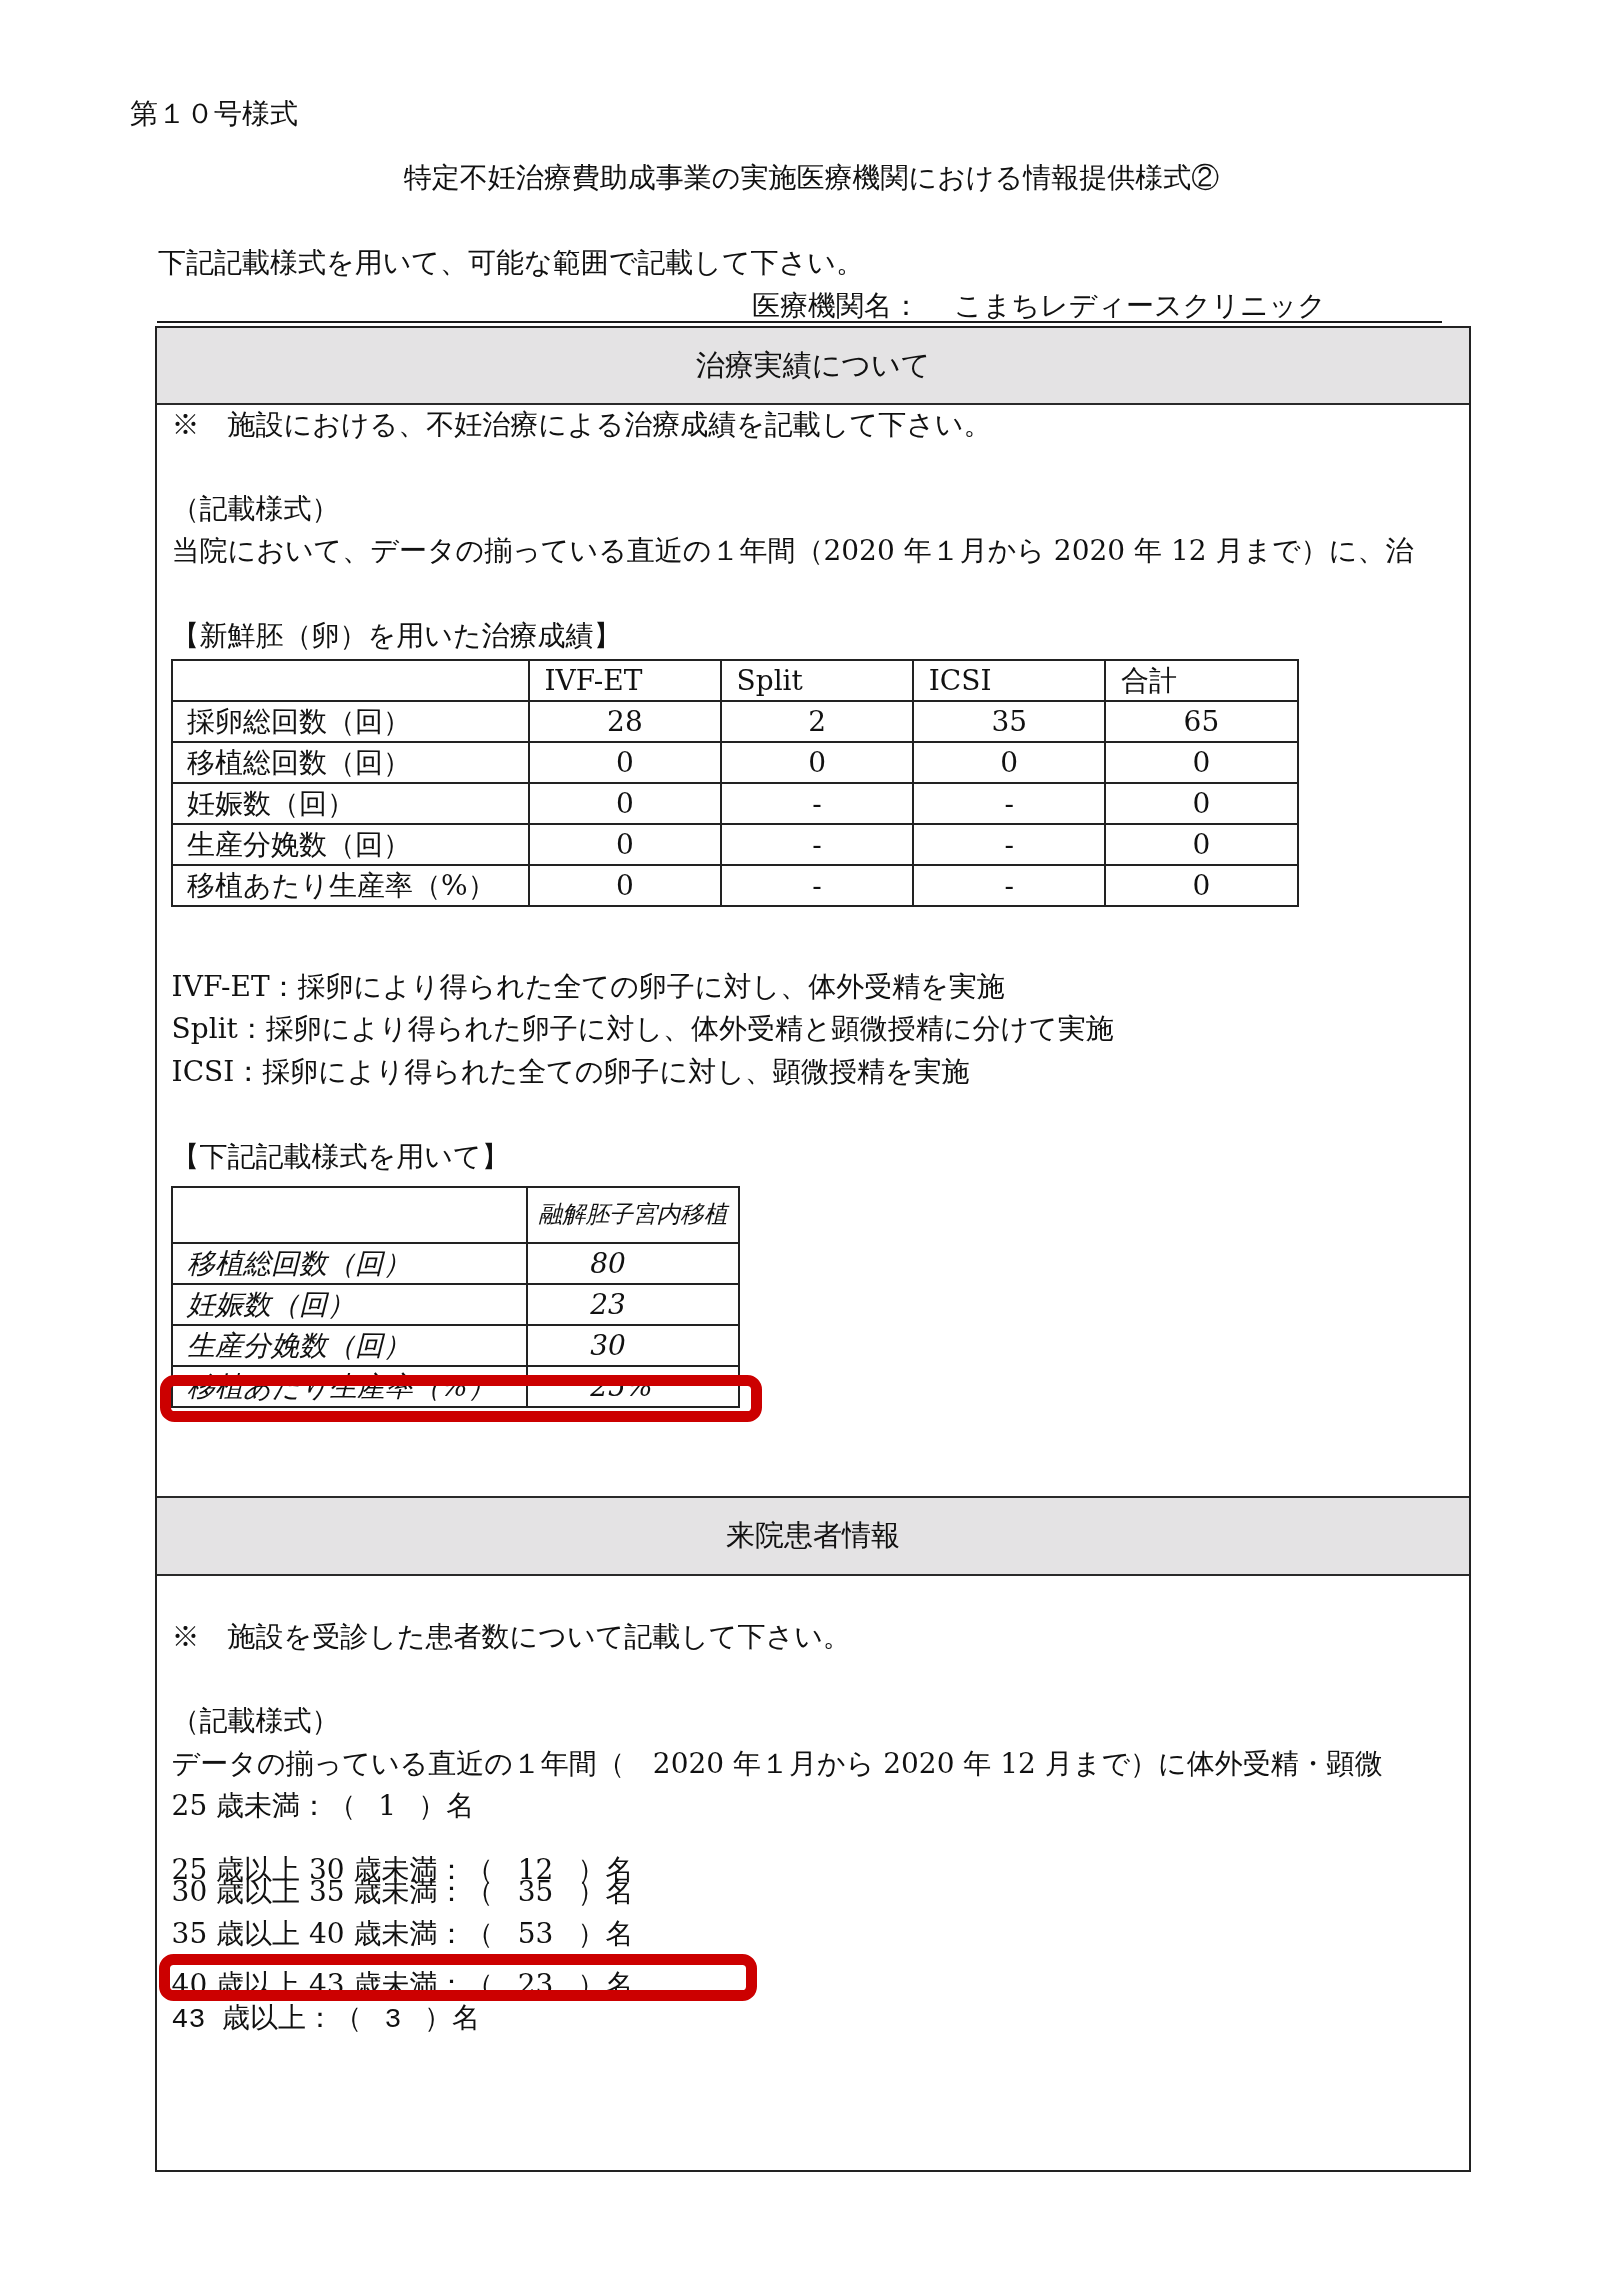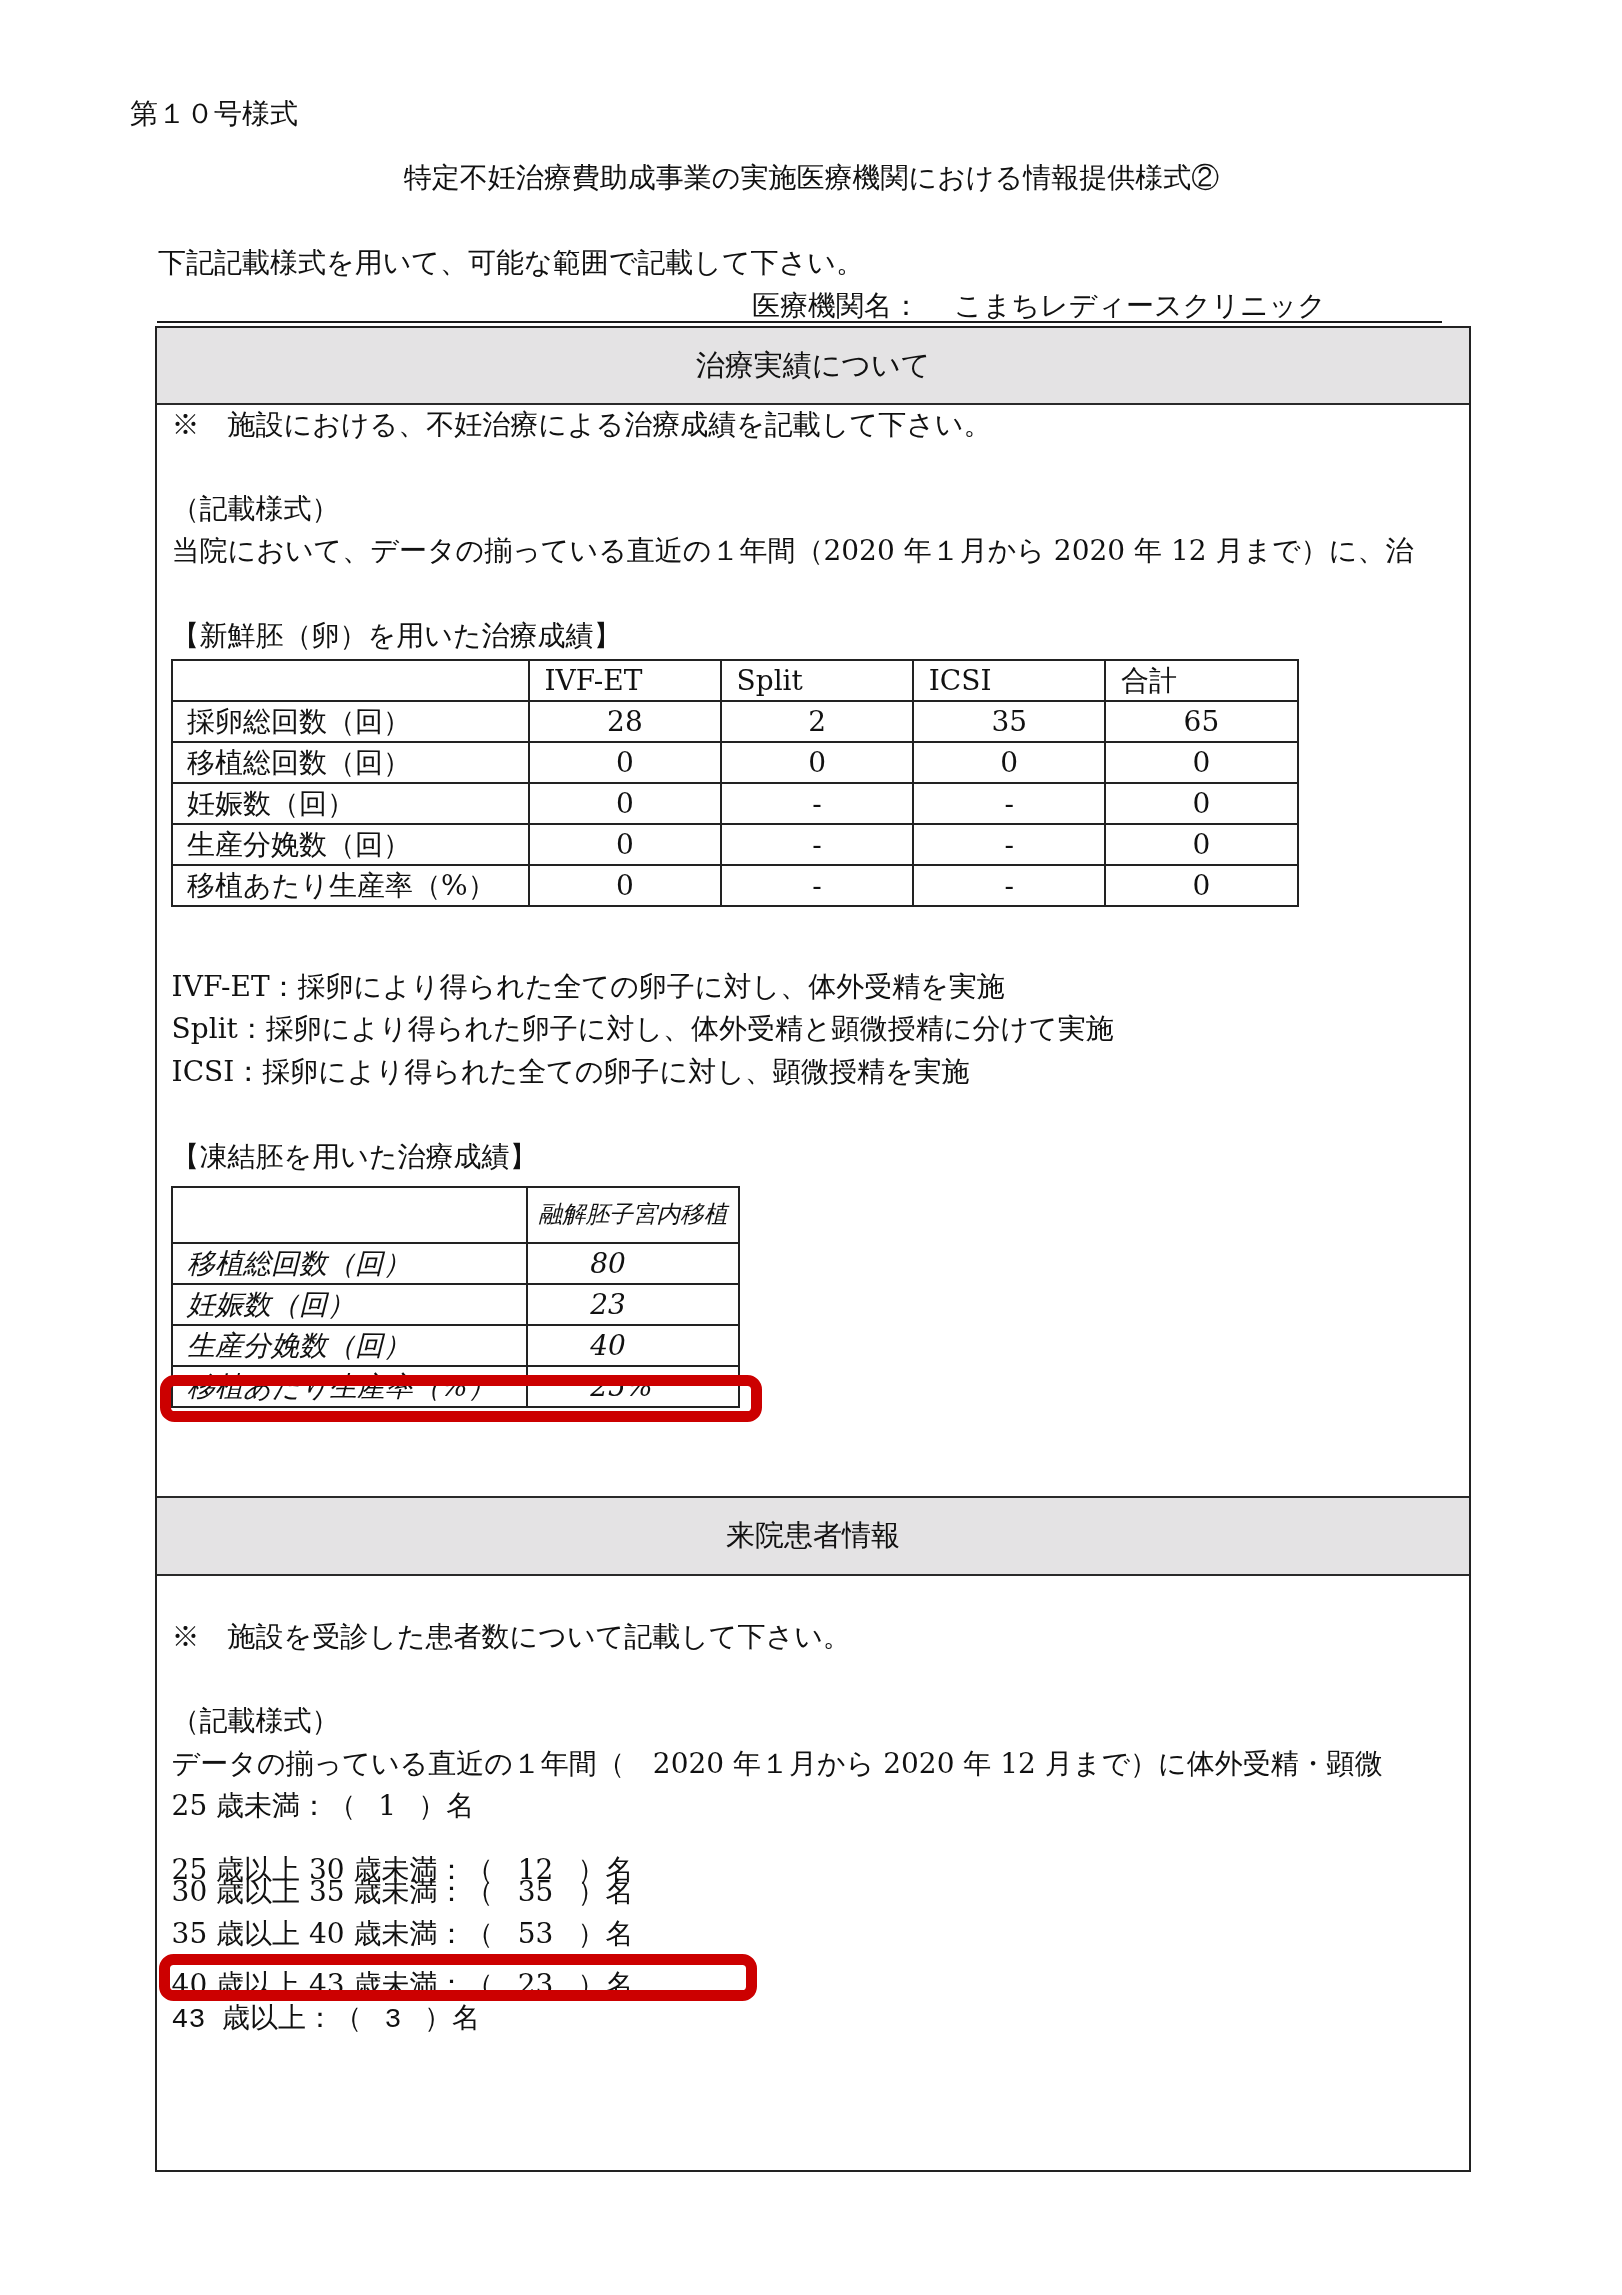--- a/index.html
+++ b/index.html
@@ -106,21 +106,21 @@
         <td class="num">-</td>
         <td class="num">0</td>
       </tr>
     </tbody>
       </table>
 
     <div class="line" style="top:568px;">IVF-ET：採卵により得られた全ての卵子に対し、体外受精を実施</div>
     <div class="line" style="top:610px;">Split：採卵により得られた卵子に対し、体外受精と顕微授精に分けて実施</div>
     <div class="line" style="top:653px;">ICSI：採卵により得られた全ての卵子に対し、顕微授精を実施</div>
 
-    <div class="line" style="top:738px;">【凍結胚を用いた治療成績】</div>
+    <div class="line" style="top:738px;">【下記記載様式を用いて】</div>
 
     <table class="grid" style="left:13.5px; top:781px; width:569px;font-style:italic;">
       <colgroup>
           <col style="width:357px">
           <col style="width:212px">
         </colgroup>
       <tbody>
           <tr style="height:56px;">
         <td style="height:52px;"></td>
         <td class="hdr-small">融解胚子宮内移植</td>
@@ -128,21 +128,21 @@
       <tr>
         <td>移植総回数（回）</td>
         <td class="num" style="text-align:left; padding-left:62px;">80</td>
       </tr>
       <tr>
         <td>妊娠数（回）</td>
         <td class="num" style="text-align:left; padding-left:62px;">23</td>
       </tr>
       <tr>
         <td>生産分娩数（回）</td>
-        <td class="num" style="text-align:left; padding-left:62px;">40</td>
+        <td class="num" style="text-align:left; padding-left:62px;">30</td>
       </tr>
       <tr>
         <td>移植あたり生産率（%）</td>
         <td class="num" style="text-align:left; padding-left:62px;">25%</td>
       </tr>
     </tbody>
       </table>
 
     <div class="redbox" style="left:3.4px; top:970px; width:602px; height:47px;"></div>
   </div>

